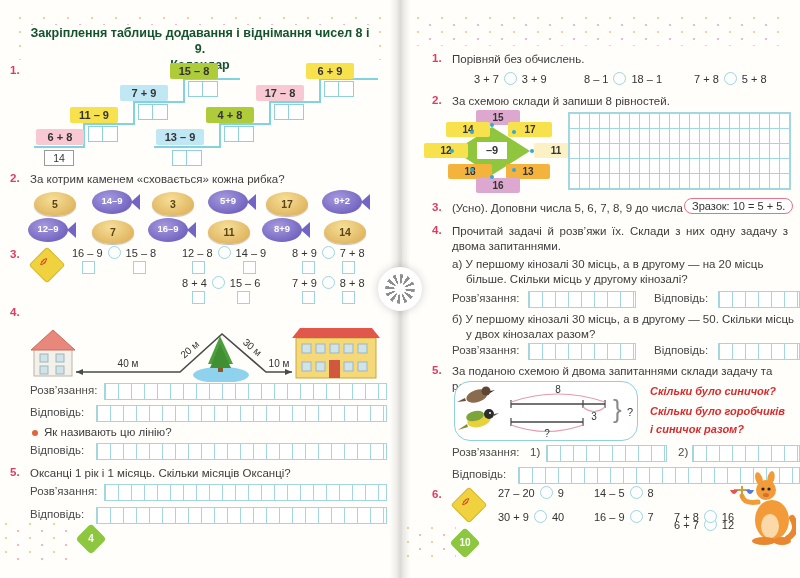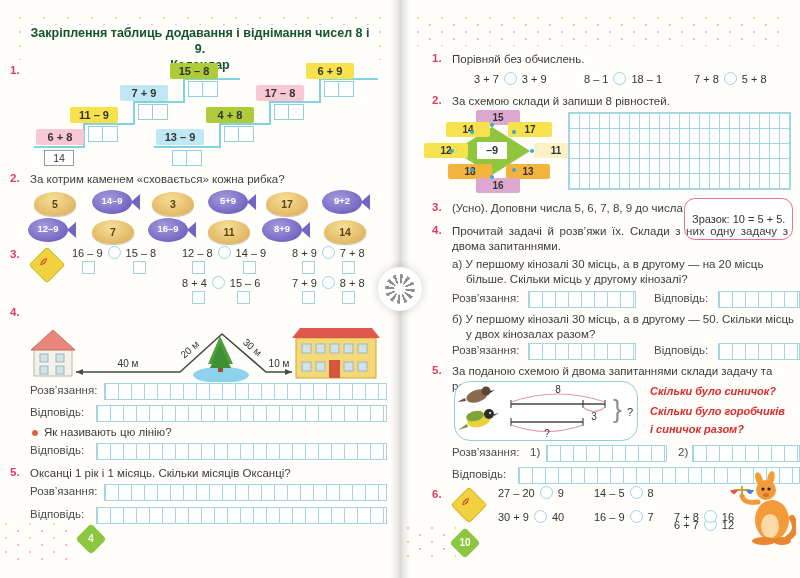--- a/index.html
+++ b/index.html
@@ -42,21 +42,21 @@
   .cmp-sqs{display:flex;justify-content:space-between;padding:0 10px;margin-top:2px;}
   .dmicon{position:absolute;width:24px;height:24px;background:#efd23e;border:1px solid #d8b429;transform:rotate(45deg);border-radius:3px;}
   .dmicon span{position:absolute;left:0;top:0;width:24px;height:24px;transform:rotate(-45deg);
     color:#d84326;font-weight:bold;font-size:8px;text-align:center;line-height:9px;padding-top:3px;box-sizing:border-box;}
   .pagenum{position:absolute;width:22px;height:22px;background:#8dc63f;transform:rotate(45deg);border-radius:4px;}
   .pagenum span{position:absolute;left:0;top:0;width:22px;height:22px;transform:rotate(-45deg);
     color:#fff;font-weight:bold;font-size:10px;text-align:center;line-height:22px;}
   .nbox{position:absolute;width:44px;height:15px;text-align:center;font-size:10px;font-weight:bold;color:#333;line-height:15px;border-radius:2px;}
   .bdot{position:absolute;width:4px;height:4px;border-radius:50%;background:#35a7d8;}
   .redq{color:#d92b2b;font-weight:bold;font-style:italic;font-size:11px;line-height:15px;}
-  .bubble{display:inline-block;border:1.4px solid #e8728c;border-radius:11px;padding:14px 7px;color:#333;font-size:11px;background:#fff;}
+  .bubble{display:inline-block;border:1.4px solid #e8728c;border-radius:11px;padding:1px 7px;color:#333;font-size:11px;background:#fff;}
   .spin{position:absolute;left:378px;top:267px;width:44px;height:44px;border-radius:50%;background:#fff;box-shadow:0 0 10px rgba(0,0,0,.18);}
   .spin i{position:absolute;inset:7px;border-radius:50%;
     background:repeating-conic-gradient(#8f8f8f 0deg 13deg,rgba(0,0,0,0) 13deg 30deg);
     -webkit-mask:radial-gradient(circle,rgba(0,0,0,0) 0 5px,#000 6px);
     mask:radial-gradient(circle,rgba(0,0,0,0) 0 5px,#000 6px);
     animation:rot 1s steps(12) infinite;}
   @keyframes rot{to{transform:rotate(360deg);}}
 </style>
 </head>
 <body>

